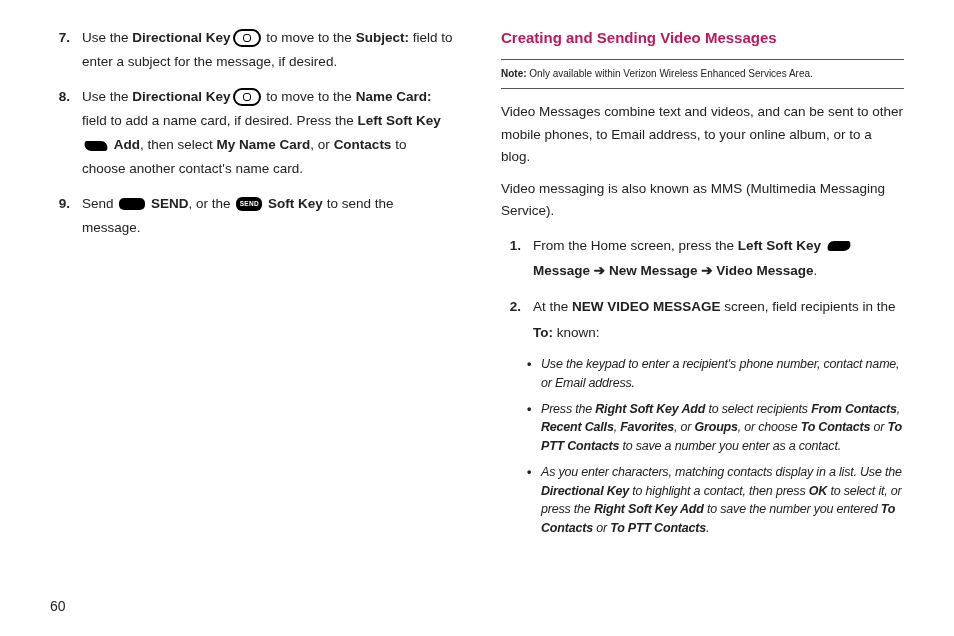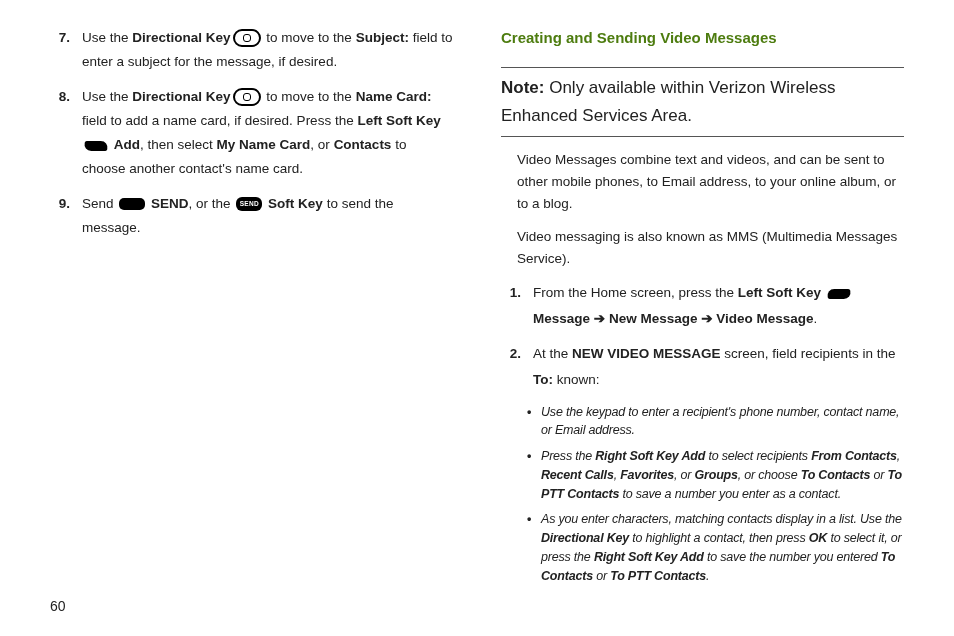--- a/index.html
+++ b/index.html
@@ -36,37 +36,36 @@
     flex-shrink: 0;
     font-weight: bold;
     text-align: right;
     padding-right: 12px;
   }
   .num-body {
     flex: 1;
   }
   .b { font-weight: bold; }
   .heading {
-    color: #4d7c0f;
+    color: #be185d;
     font-weight: bold;
     font-size: 15px;
-    margin-bottom: 16px;
+    margin-bottom: 8px;
   }
   .hr-thin {
     border: none;
     border-top: 1px solid #555;
     margin: 4px 0 6px 0;
   }
   .note-row {
-    font-size: 17px;
+    font-size: 10px;
     margin-bottom: 6px;
   }
   .para {
     margin-bottom: 10px;
-    margin-left: 16px;
   }
   .bullets {
     margin-left: 26px;
   }
   .bullet-item {
     display: flex;
     font-size: 12.5px;
     line-height: 1.5;
     font-family: Arial Narrow, Arial, sans-serif;
     letter-spacing: -0.2px;
@@ -175,21 +174,21 @@
   </div>
 
   <div class="col-right">
     <div class="heading">Creating and Sending Video Messages</div>
     <hr class="hr-thin">
     <div class="note-row">
       <span class="b">Note:</span><span> Only available within Verizon Wireless Enhanced Services Area.</span>
     </div>
     <hr class="hr-thin" style="margin-bottom:12px;">
     <div class="para">Video Messages combine text and videos, and can be sent to other mobile phones, to Email address, to your online album, or to a blog.</div>
-    <div class="para">Video messaging is also known as MMS (Multimedia Messages Service).</div>
+    <div class="para">Video messaging is also known as MMS (Multimedia Messaging Service).</div>
     <div id="right-list">
         <div class="num-item" style="line-height:1.9">
           <div class="num">1.</div>
           <div class="num-body"><span>From the Home screen, press the </span><span class="b">Left Soft Key</span><span> </span><span class="icon-softkey-r"></span><span> </span><span class="b">Message</span><span>  </span><span class="arrow">➔</span><span> </span><span class="b">New Message</span><span> </span><span class="arrow">➔</span><span> </span><span class="b">Video Message</span><span>.</span></div>
         </div>
         <div class="num-item" style="line-height:1.9">
           <div class="num">2.</div>
           <div class="num-body"><span>At the </span><span class="b">NEW VIDEO MESSAGE</span><span> screen, field recipients in the </span><span class="b">To:</span><span> known:</span></div>
         </div>
       </div>

